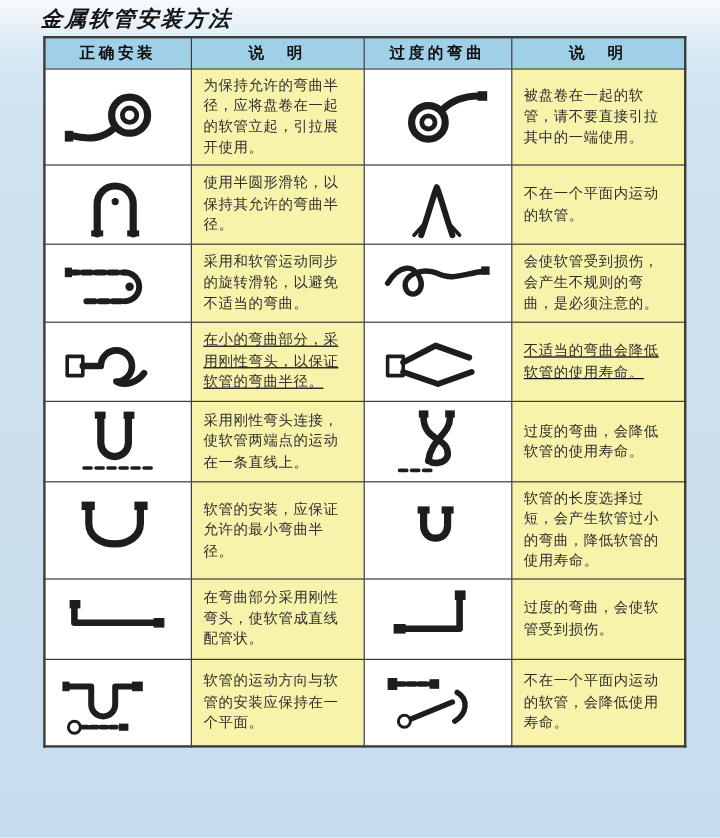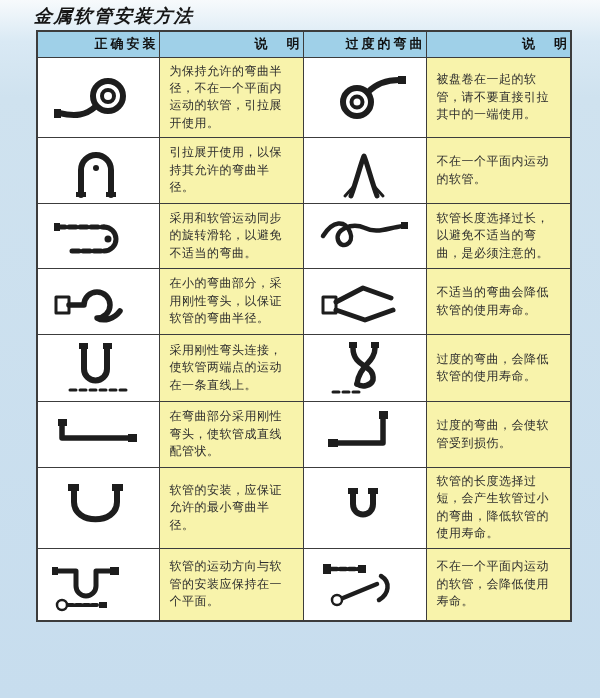--- a/index.html
+++ b/index.html
@@ -30,32 +30,32 @@
     width:534px;border-collapse:collapse;
     border:2px solid var(--border-color);
     table-layout:fixed;
   }
   col.c1{width:122px;} col.c2{width:144px;} col.c3{width:123px;} col.c4{width:145px;}
   th,td{border:1px solid var(--border-color);vertical-align:middle;}
   thead tr{height:26px;}
   th{
     background:var(--header-bg);
     font-size:13px;font-weight:bold;color:#111;
-    letter-spacing:3px;text-align:right;
+    letter-spacing:3px;text-align:center;
   }
   td.fig{background:var(--figure-bg);text-align:center;padding:2px;}
   td.desc{
     background:var(--desc-bg);
     font-size:12px;line-height:1.45;color:var(--text-color);
     padding:5px 9px 5px 10px;text-align:left;letter-spacing:0.5px;
   }
   tbody tr:nth-child(1){height:71px;}
   tbody tr:nth-child(2){height:66px;}
   tbody tr:nth-child(3){height:65px;}
-  tbody tr:nth-child(4){height:66px;}
+  tbody tr:nth-child(4){height:66px;text-decoration:underline;}
   tbody tr:nth-child(5){height:67px;}
   tbody tr:nth-child(6){height:66px;margin-top:47px;}
   tbody tr:nth-child(7){height:67px;}
   tbody tr:nth-child(8){height:73px;}
   tbody tr:nth-child(9){height:76px;font-weight:bold;}
   svg.hose{display:block;margin:0 auto;}
   svg.hose *{stroke:#1d1d1d;fill:none;stroke-linecap:round;stroke-linejoin:round;}
   svg.hose .solid{fill:#1d1d1d;stroke:none;}
 </style>
 </head>
@@ -83,42 +83,42 @@
 
       <tr>
         <td class="fig">
           <svg class="hose" width="100" height="56" viewBox="0 0 100 56" aria-label="standing-coiled-hose">
             <circle cx="60" cy="27" r="15" stroke-width="6"></circle>
             <circle cx="60" cy="27" r="6" stroke-width="4"></circle>
             <path d="M11 44 C28 48 38 46 47 38" stroke-width="6"></path>
             <rect class="solid" x="6" y="40" width="7" height="9"></rect>
           </svg>
         </td>
-        <td class="desc">为保持允许的弯曲半径，不在一个平面内运动的软管，引拉展开使用。</td>
+        <td class="desc">为保持允许的弯曲半径，应将盘卷在一起的软管立起，引拉展开使用。</td>
         <td class="fig">
           <svg class="hose" width="100" height="56" viewBox="0 0 100 56" aria-label="pulled-coiled-hose">
             <circle cx="42" cy="33" r="14" stroke-width="6"></circle>
             <circle cx="42" cy="33" r="5.5" stroke-width="4"></circle>
             <path d="M53 23 C62 14 72 11 84 11" stroke-width="6"></path>
             <rect class="solid" x="83" y="7" width="8" height="8"></rect>
           </svg>
         </td>
         <td class="desc">被盘卷在一起的软管，请不要直接引拉其中的一端使用。</td>
       </tr>
 
       <tr>
         <td class="fig">
           <svg class="hose" width="100" height="56" viewBox="0 0 100 56" aria-label="hose-on-semicircular-pulley">
             <path d="M33 52 V27 A15 15 0 0 1 63 27 V52" stroke-width="6"></path>
             <circle class="solid" cx="48" cy="25" r="3"></circle>
             <rect class="solid" x="28" y="49" width="10" height="5"></rect>
             <rect class="solid" x="58" y="49" width="10" height="5"></rect>
           </svg>
         </td>
-        <td class="desc">引拉展开使用，以保持其允许的弯曲半径。</td>
+        <td class="desc">使用半圆形滑轮，以保持其允许的弯曲半径。</td>
         <td class="fig">
           <svg class="hose" width="100" height="56" viewBox="0 0 100 56" aria-label="extreme-sharp-bend">
             <path d="M36 53 C42 36 46 20 49 13 C52 20 56 36 62 53" stroke-width="5"></path>
             <path d="M30 53 L40 42 M68 53 L58 42" stroke-width="3"></path>
           </svg>
         </td>
         <td class="desc">不在一个平面内运动的软管。</td>
       </tr>
 
       <tr>
@@ -131,21 +131,21 @@
             <rect class="solid" x="6" y="15" width="6" height="8"></rect>
           </svg>
         </td>
         <td class="desc">采用和软管运动同步的旋转滑轮，以避免不适当的弯曲。</td>
         <td class="fig">
           <svg class="hose" width="100" height="56" viewBox="0 0 100 56" aria-label="overlong-irregular-loop">
             <path d="M8 28 C18 12 30 12 35 24 C40 36 26 42 23 32 C20 22 36 14 50 20 C62 26 72 20 88 18" stroke-width="4.5"></path>
             <rect class="solid" x="86" y="14" width="7" height="7"></rect>
           </svg>
         </td>
-        <td class="desc">软管长度选择过长，以避免不适当的弯曲，是必须注意的。</td>
+        <td class="desc">会使软管受到损伤，会产生不规则的弯曲，是必须注意的。</td>
       </tr>
 
       <tr>
         <td class="fig">
           <svg class="hose" width="100" height="56" viewBox="0 0 100 56" aria-label="rigid-elbow-small-bend">
             <rect x="8" y="23" width="13" height="16" stroke-width="3"></rect>
             <path d="M21 31 H36 A13 13 0 1 1 49 44 C56 48 66 45 72 37" stroke-width="5.5"></path>
           </svg>
         </td>
         <td class="desc">在小的弯曲部分，采用刚性弯头，以保证软管的弯曲半径。</td>
@@ -177,54 +177,54 @@
             <path d="M38 8 C38 28 60 24 58 40 A10 8 0 0 1 42 44" stroke-width="5.5"></path>
             <path d="M60 8 C60 22 44 26 42 44" stroke-width="5.5"></path>
             <path d="M18 52 H46" stroke-width="3" stroke-dasharray="6 4"></path>
           </svg>
         </td>
         <td class="desc">过度的弯曲，会降低软管的使用寿命。</td>
       </tr>
 
       <tr>
         <td class="fig">
+          <svg class="hose" width="100" height="56" viewBox="0 0 100 56" aria-label="wide-u-min-radius">
+            <rect class="solid" x="20" y="4" width="11" height="7"></rect>
+            <rect class="solid" x="64" y="4" width="11" height="7"></rect>
+            <path d="M26 11 V22 C26 45 69 45 69 22 V11" stroke-width="6"></path>
+          </svg>
+        </td>
+        <td class="desc">软管的安装，应保证允许的最小弯曲半径。</td>
+        <td class="fig">
+          <svg class="hose" width="100" height="56" viewBox="0 0 100 56" aria-label="short-hose-small-u">
+            <rect class="solid" x="33" y="8" width="10" height="6"></rect>
+            <rect class="solid" x="53" y="8" width="10" height="6"></rect>
+            <path d="M38 14 V24 C38 38 58 38 58 24 V14" stroke-width="6"></path>
+          </svg>
+        </td>
+        <td class="desc">软管的长度选择过短，会产生软管过小的弯曲，降低软管的使用寿命。</td>
+      </tr>
+
+      <tr>
+        <td class="fig">
           <svg class="hose" width="100" height="56" viewBox="0 0 100 56" aria-label="straight-hose-rigid-elbow">
             <rect class="solid" x="10" y="12" width="9" height="7"></rect>
             <path d="M14 18 V31 H82" stroke-width="5.5"></path>
             <rect class="solid" x="80" y="27" width="9" height="8"></rect>
           </svg>
         </td>
         <td class="desc">在弯曲部分采用刚性弯头，使软管成直线配管状。</td>
         <td class="fig">
           <svg class="hose" width="100" height="56" viewBox="0 0 100 56" aria-label="overbent-l-hose">
             <rect class="solid" x="64" y="4" width="9" height="8"></rect>
             <path d="M68 12 V36 H22" stroke-width="5.5"></path>
             <rect class="solid" x="13" y="32" width="10" height="8"></rect>
           </svg>
         </td>
         <td class="desc">过度的弯曲，会使软管受到损伤。</td>
-      </tr>
-
-      <tr>
-        <td class="fig">
-          <svg class="hose" width="100" height="56" viewBox="0 0 100 56" aria-label="wide-u-min-radius">
-            <rect class="solid" x="20" y="4" width="11" height="7"></rect>
-            <rect class="solid" x="64" y="4" width="11" height="7"></rect>
-            <path d="M26 11 V22 C26 45 69 45 69 22 V11" stroke-width="6"></path>
-          </svg>
-        </td>
-        <td class="desc">软管的安装，应保证允许的最小弯曲半径。</td>
-        <td class="fig">
-          <svg class="hose" width="100" height="56" viewBox="0 0 100 56" aria-label="short-hose-small-u">
-            <rect class="solid" x="33" y="8" width="10" height="6"></rect>
-            <rect class="solid" x="53" y="8" width="10" height="6"></rect>
-            <path d="M38 14 V24 C38 38 58 38 58 24 V14" stroke-width="6"></path>
-          </svg>
-        </td>
-        <td class="desc">软管的长度选择过短，会产生软管过小的弯曲，降低软管的使用寿命。</td>
       </tr>
 
       <tr>
         <td class="fig">
           <svg class="hose" width="100" height="56" viewBox="0 0 100 56" aria-label="single-plane-trap">
             <rect class="solid" x="4" y="11" width="6" height="8"></rect>
             <path d="M8 15 H28 V30 A10 10 0 0 0 48 30 V15 H64" stroke-width="5"></path>
             <rect class="solid" x="62" y="11" width="9" height="8"></rect>
             <circle cx="14" cy="49" r="5" stroke-width="2.5"></circle>
             <path d="M20 49 H52" stroke-width="4" stroke-dasharray="5 3"></path>

